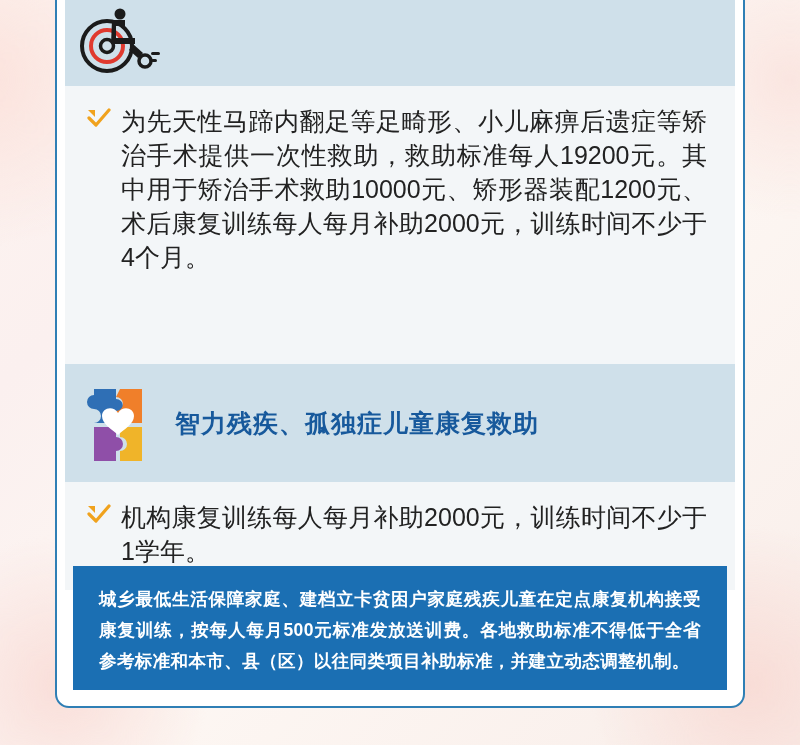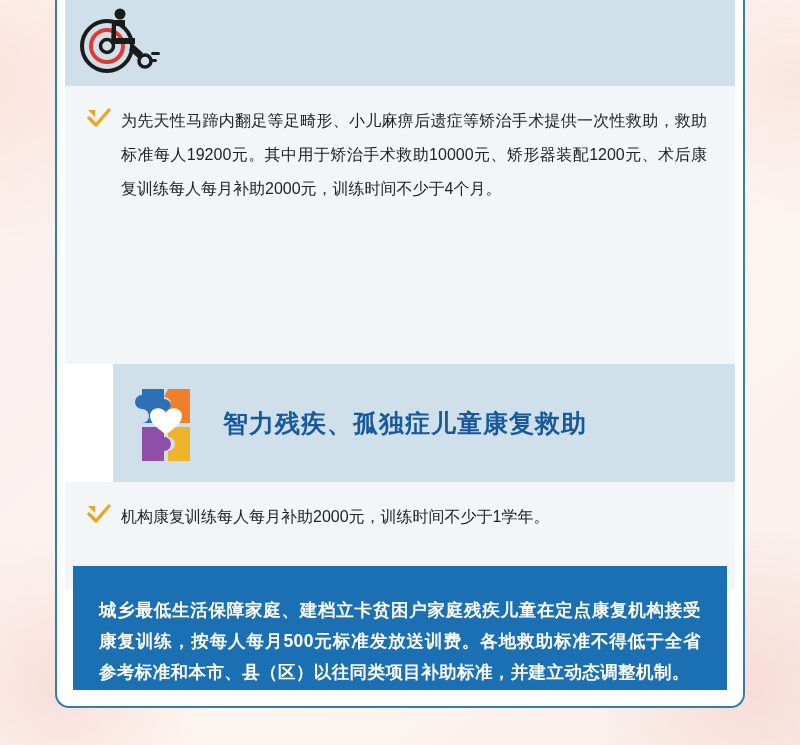--- a/index.html
+++ b/index.html
@@ -62,21 +62,21 @@
 
   
   .section-head {
     background: #cfe0ea;
     display: flex;
     align-items: center;
     padding: 10px 0 10px 0;
     box-sizing: border-box;
   }
   .head-1 { height: 90px; }
-  .head-2 { height: 118px; margin-left: 48px; }
+  .head-2 { height: 118px; }
 
   .head-icon {
     width: 110px;
     flex: 0 0 110px;
     display: flex;
     align-items: center;
     justify-content: center;
   }
   .head-title {
     font-size: 25px;
@@ -97,36 +97,36 @@
   .bullet-row {
     display: flex;
     align-items: flex-start;
     margin-bottom: 14px;
   }
   .check {
     flex: 0 0 34px;
     padding-top: 4px;
   }
   .bullet-text {
-    font-size: 16px;
+    font-size: 25px;
     line-height: 34px;
     color: #222222;
     text-align: justify;
   }
 
   
   .note {
     position: absolute;
     left: 8px;
     right: 8px;
     bottom: 8px;
     height: 124px;
     background: #1b6fb3;
     box-sizing: border-box;
-    padding: 29px 26px 0 26px;
+    padding: 18px 26px 0 26px;
   }
   .note p {
     margin: 0;
     color: #ffffff;
     font-size: 17.5px;
     font-weight: bold;
     line-height: 31px;
     letter-spacing: 0.4px;
     text-align: justify;
   }

